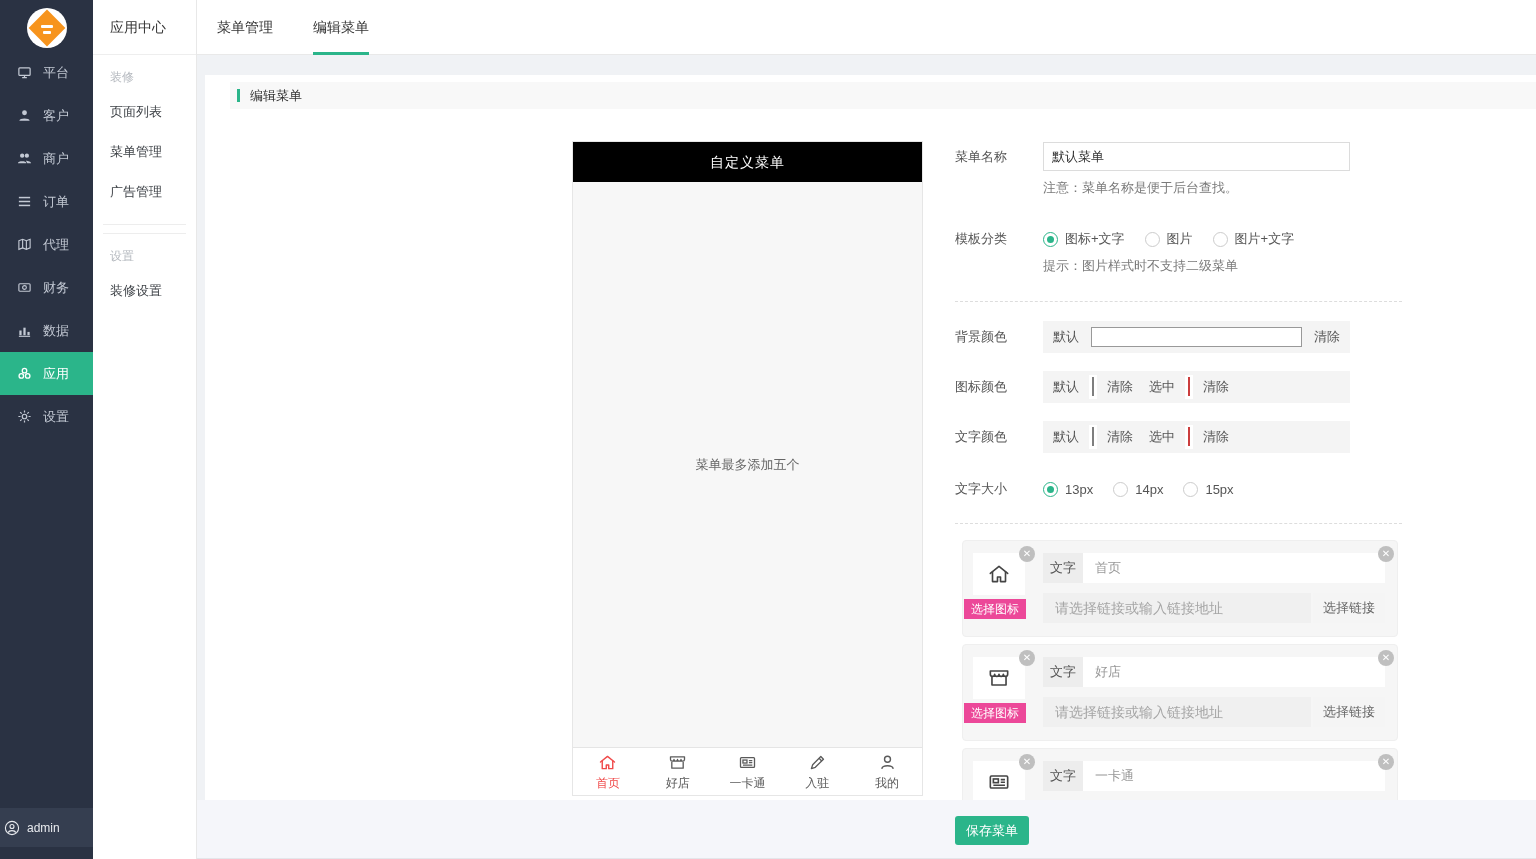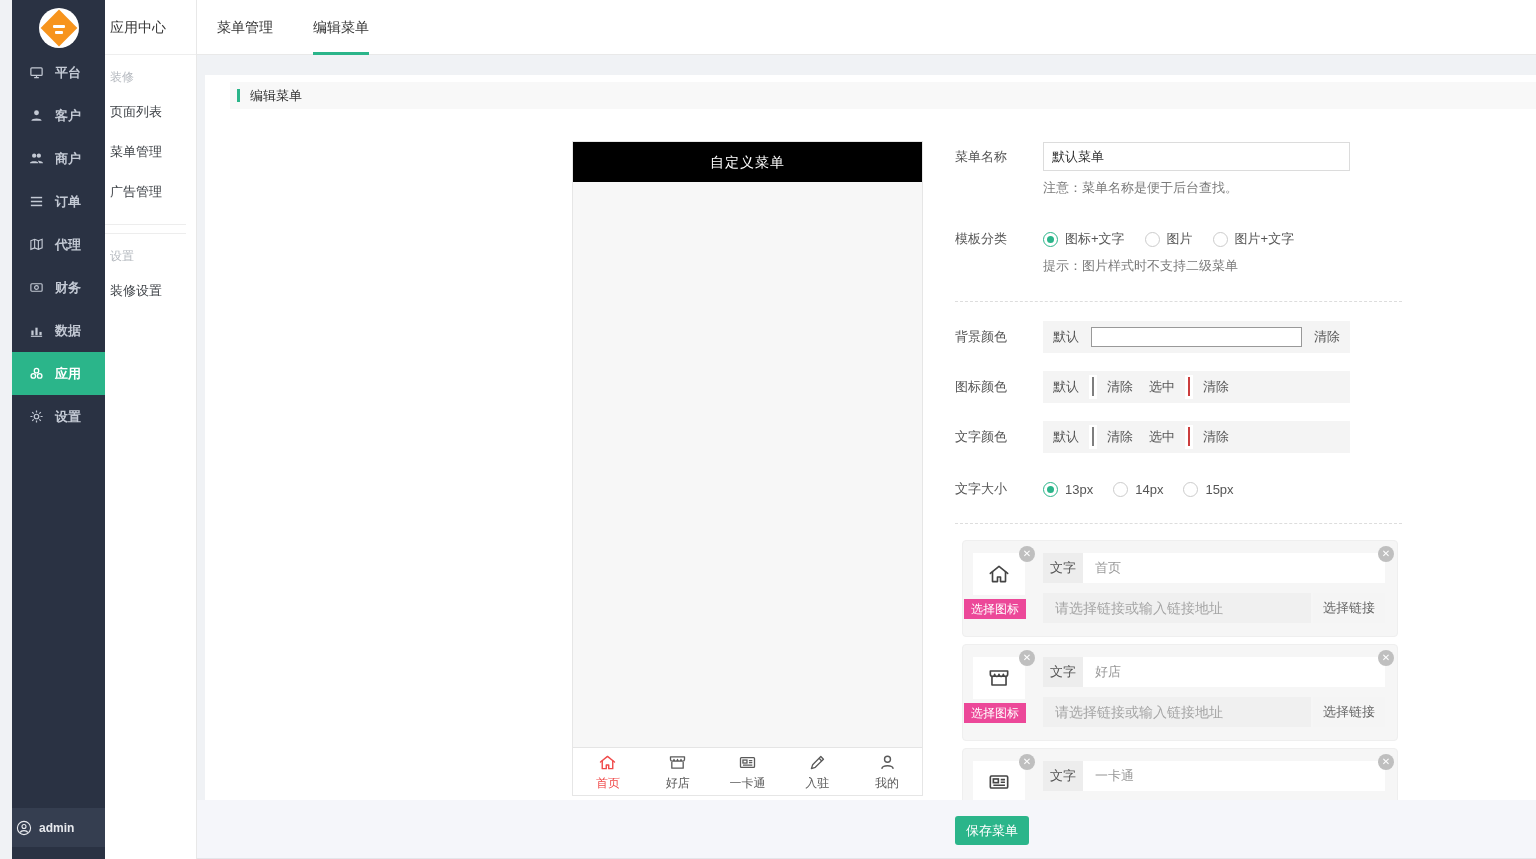--- a/index.html
+++ b/index.html
@@ -1,20 +1,20 @@
 <!DOCTYPE html>
 <html><head>
 <meta charset="utf-8">
 <style>
   * { margin:0; padding:0; box-sizing:border-box; }
   html,body { width:1536px; height:859px; font-family:"Liberation Sans","DejaVu Sans",sans-serif; background:#fff; overflow:hidden; }
   .app { position:relative; width:1536px; height:859px; background:#f0f2f5; }
 
   
-  .sidebar { position:absolute; left:12px; top:0; width:93px; height:859px; background:#2a3243; z-index:5;font-weight:bold; }
+  .sidebar { position:absolute; left:0; top:0; width:93px; height:859px; background:#2a3243; z-index:5; }
   .logo-wrap { height:55px; display:flex; align-items:center; justify-content:center; }
   .logo-circle { width:40px; height:40px; border-radius:50%; background:#fff; position:relative; overflow:hidden; }
   .logo-diamond { position:absolute; left:7px; top:7px; width:26px; height:26px; background:#f7941d; transform:rotate(45deg); }
   .logo-bar1,.logo-bar2 { position:absolute; background:#fff; height:3px; border-radius:1px; }
   .logo-bar1 { width:12px; left:14px; top:17px; }
   .logo-bar2 { width:8px; left:16px; top:23px; }
   .nav { position:absolute; top:51px; left:0; width:93px; }
   .nav-item { height:43px; display:flex; align-items:center; padding-left:17px; color:#c3c9d4; font-size:13px; cursor:pointer; }
   .nav-item svg { width:15px; height:15px; margin-right:11px; flex:none; }
   .nav-item.active { background:#2bb58a; color:#fff; }
@@ -202,20 +202,21 @@
   </div>
 
   <div class="panel">
     <div class="section-header">
       <div class="green-bar"></div>
       <div class="title">编辑菜单</div>
     </div>
 
     <div class="phone">
       <div class="phone-header">自定义菜单</div>
+      <div class="phone-hint">菜单最多添加五个</div>
       <div class="phone-nav">
         <div class="pnav-item active">
           <svg viewBox="0 0 24 24" fill="none" stroke="currentColor" stroke-width="1.6" stroke-linecap="round" stroke-linejoin="round">
               <path d="M4 11.5L12 5l8 6.5"></path>
               <path d="M6 10.2V19h4.6v-4.2h2.8V19H18v-8.8"></path>
             </svg>
           <span>首页</span>
         </div>
         <div class="pnav-item">
           <svg viewBox="0 0 24 24" fill="none" stroke="currentColor" stroke-width="1.5" stroke-linejoin="round">

